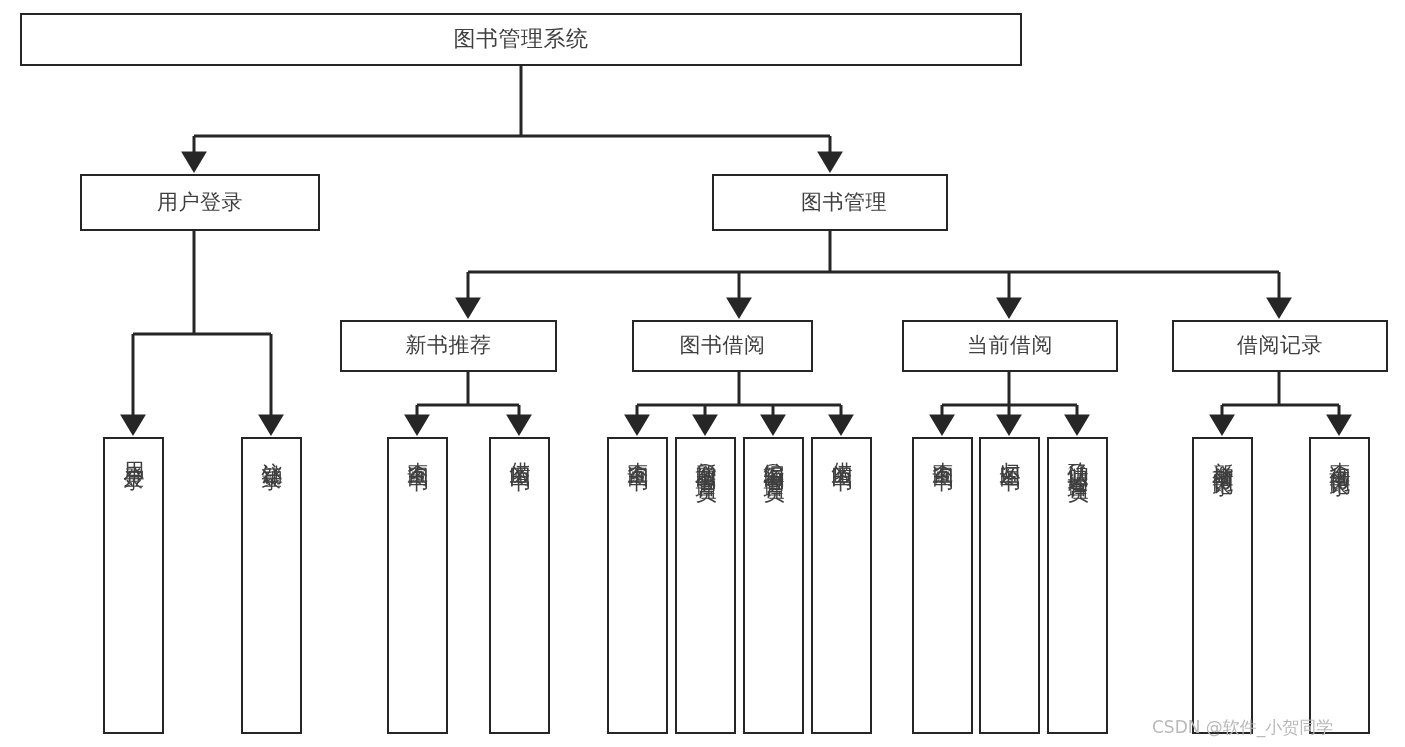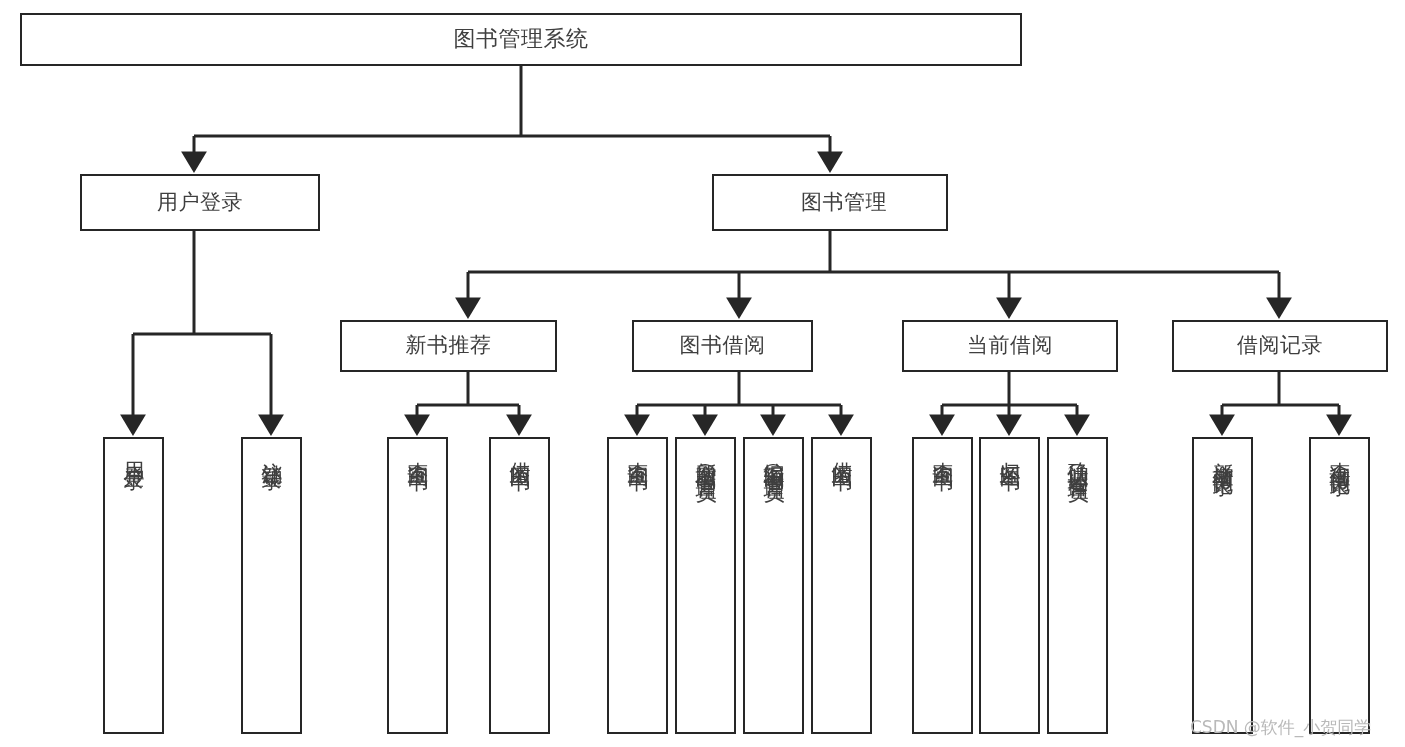--- a/index.html
+++ b/index.html
@@ -173,15 +173,15 @@
     <span class="lbl">确认归还（管理员）</span>
   </div>
 
   <div class="node v-node" style="left:1192px;top:437px;width:61px;height:297px;">
     <span class="lbl">新增借阅记录</span>
   </div>
   <div class="node v-node" style="left:1309px;top:437px;width:61px;height:297px;">
     <span class="lbl">查询借阅记录</span>
   </div>
 
-  <div class="watermark" style="left:1190px;top:716px;">CSDN @软件_小贺同学</div>
+  <div class="watermark" style="left:1152px;top:716px;">CSDN @软件_小贺同学</div>
 
 </div>
 
 </body></html>

